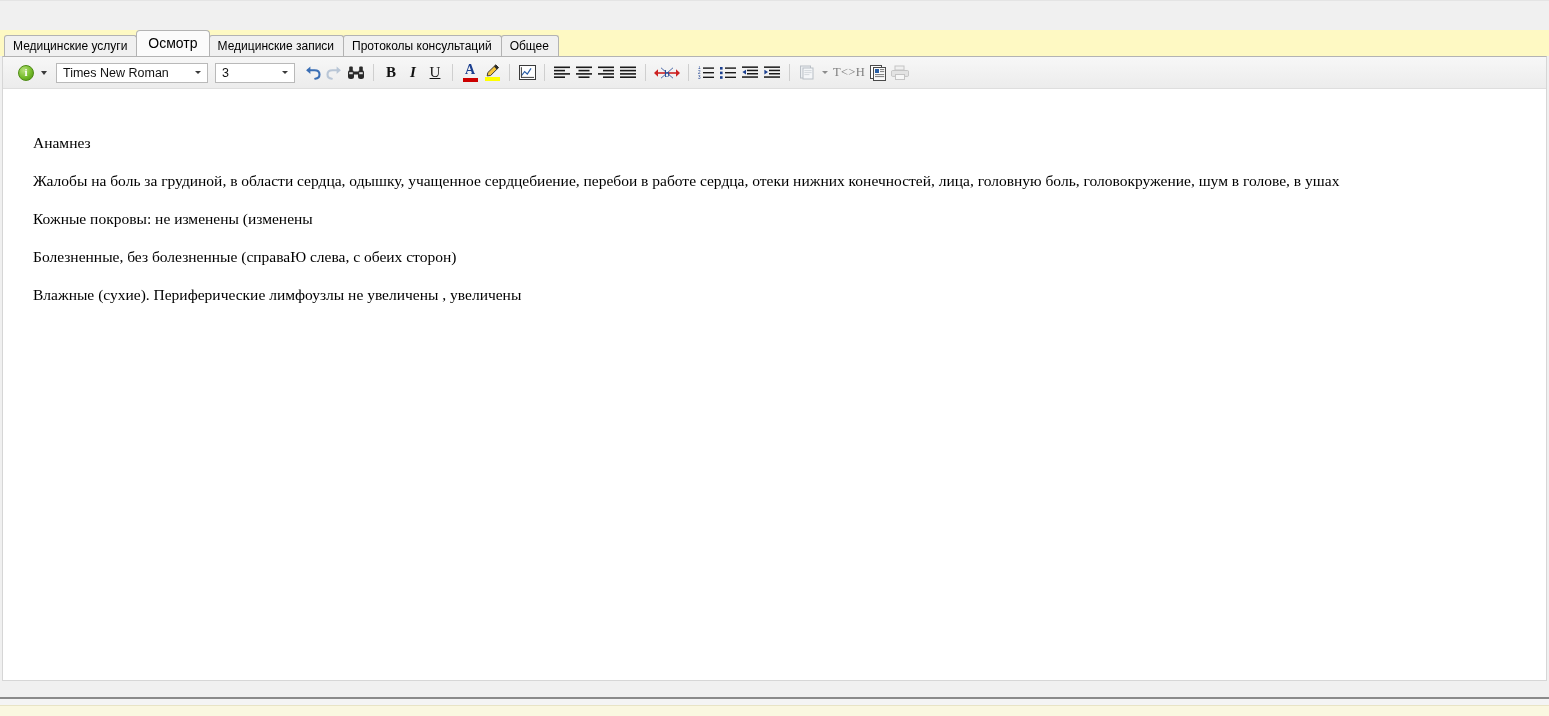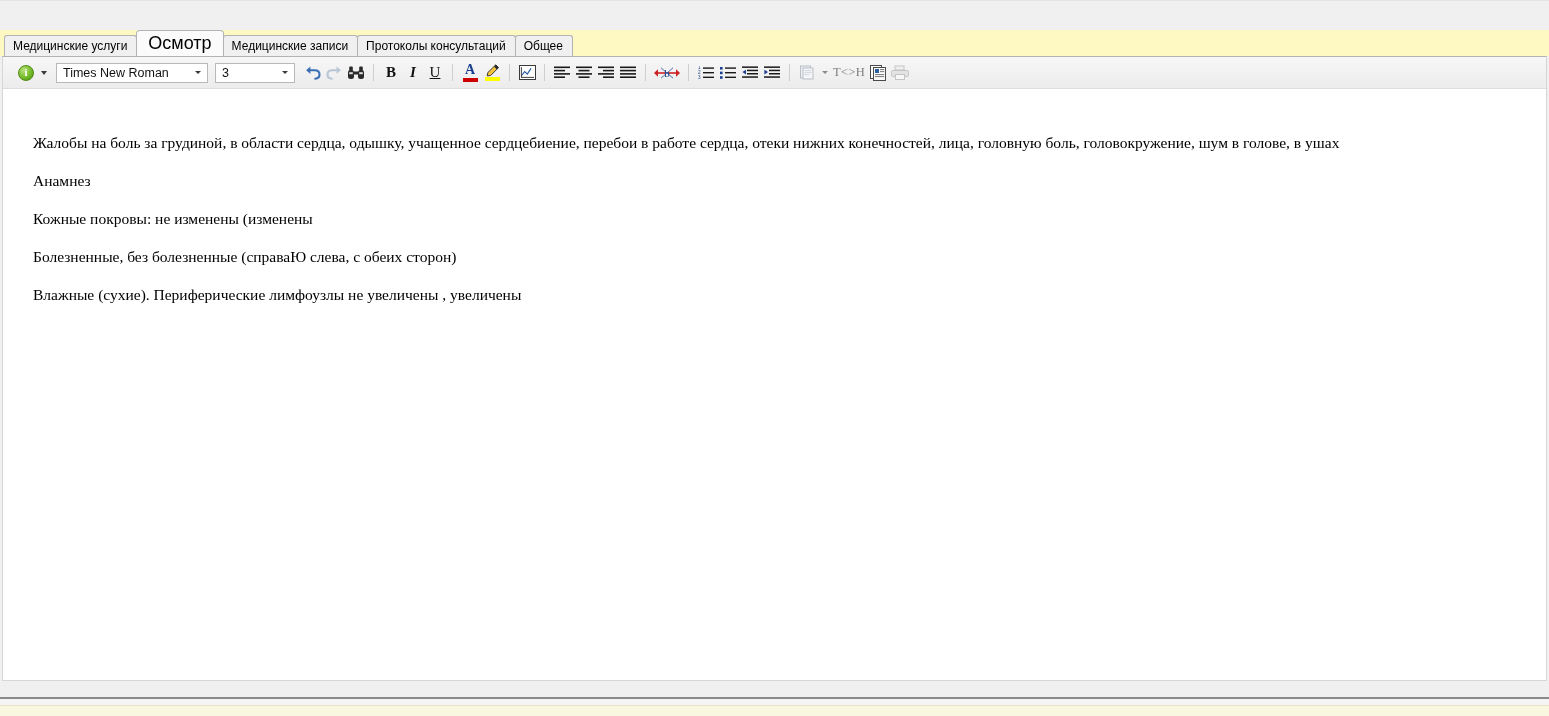--- a/index.html
+++ b/index.html
@@ -50,21 +50,21 @@
     white-space: nowrap;
     margin-right: -1px;
     position: relative;
     cursor: default;
   }
   .tab.selected {
     height: 26px;
     line-height: 24px;
     background: #fbfbfb;
     border-color: #b3b3b3;
-    font-size: 18px;
+    font-size: 14px;
     z-index: 5;
     padding: 0 11px;
     border-radius: 4px 4px 0 0;
   }
 
   
   .panel {
     position: absolute;
     left: 2px; top: 56px;
     width: 1545px; height: 625px;
@@ -498,22 +498,22 @@
           <rect x="4" y="1" width="9" height="4" fill="#f0f0f0" stroke="#c4c4c4"></rect>
           <path d="M1.6 5.5h14.8c0.8 0 1.2 0.6 1.2 1.3v3.4c0 0.8-0.5 1.2-1.2 1.2H1.6c-0.7 0-1.2-0.5-1.2-1.2V6.8c0-0.7 0.5-1.3 1.2-1.3z" fill="#e3e3e3" stroke="#c4c4c4"></path>
           <rect x="4.5" y="9.5" width="9" height="5" fill="#f7f7f7" stroke="#c4c4c4"></rect>
         </svg>
       </div>
 
     </div>
 
     <div class="editor-wrap">
       <div class="editor" contenteditable="false" style="">
+        <p>Анамнез</p>
         <p>Жалобы на боль за грудиной, в области сердца, одышку, учащенное сердцебиение, перебои в работе сердца, отеки нижних конечностей, лица, головную боль, головокружение, шум в голове, в ушах</p>
-        <p>Анамнез</p>
         <p>Кожные покровы: не изменены (изменены</p>
         <p>Болезненные, без болезненные (справаЮ слева, с обеих сторон)</p>
         <p>Влажные (сухие). Периферические лимфоузлы не увеличены , увеличены</p>
       </div>
     </div>
 
   </div>
 
   <div class="outer-bottom-pad"></div>
   <div class="divider-dark"></div>

